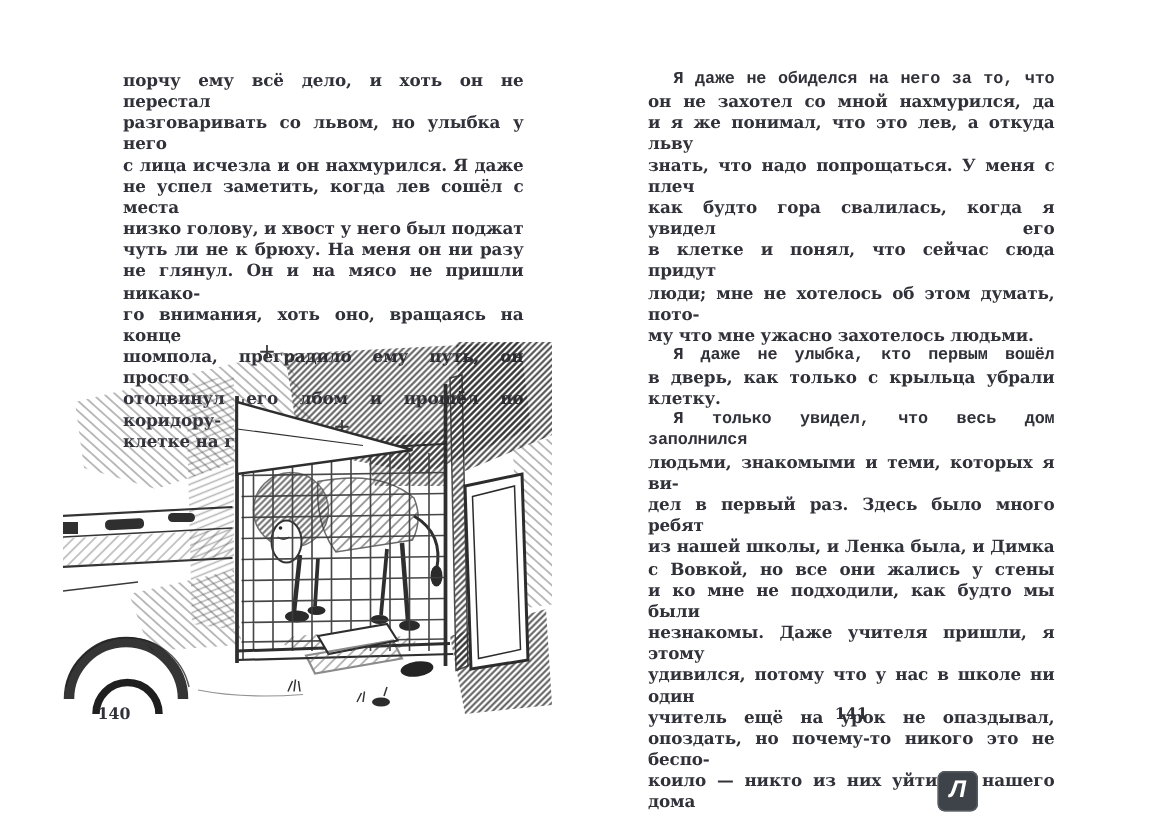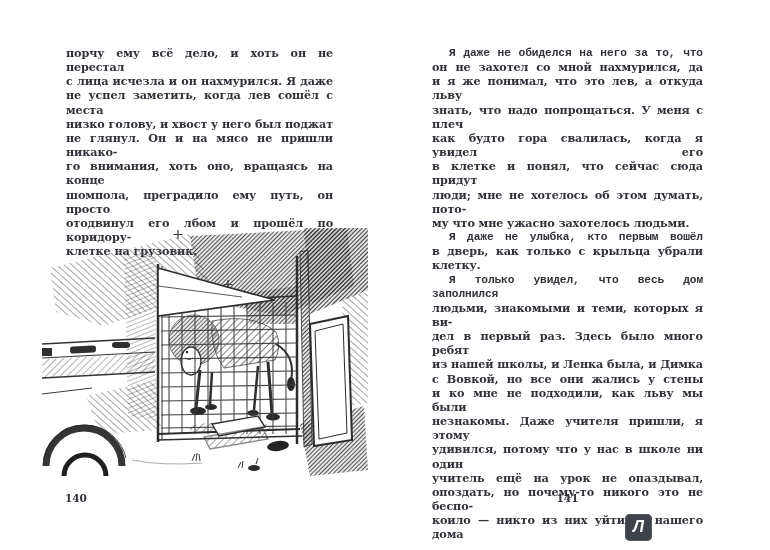--- a/index.html
+++ b/index.html
@@ -10,30 +10,30 @@
   }
   .spread { position: relative; width: 770px; height: 550px; background: #ffffff; }
 
   .text-block {
     font-size: 11.2px;
     line-height: 14.15px;
     font-weight: 700;
     color: #31313a;
     letter-spacing: -0.1px;
   }
-  .page-left  { position: absolute; left: 66px;  top: 46px; width: 267px; }
+  .page-left  { position: absolute; left: 82px;  top: 46px; width: 267px; }
   .page-right { position: absolute; left: 432px; top: 46px; width: 271px; }
 
   .para { margin: 0; }
   .line { text-align: justify; text-align-last: justify; }
   .line.last { text-align-last: left; }
   .line.indent { text-indent: 17px; font-family: Liberation Mono, monospace; }
 
   .pageno {
-    position: absolute; top: 492px;
+    position: absolute; top: 470px;
     font-size: 10.5px; font-weight: 700; color: #31313a;
   }
   .pageno-left  { left: 65px; }
   .pageno-right { left: 432px; width: 271px; text-align: center; }
 
   .illustration { position: absolute; left: 42px; top: 228px; }
 
   .watermark {
     position: absolute; left: 625px; top: 514px;
     width: 27px; height: 27px;
@@ -49,23 +49,25 @@
   }
 </style>
 </head>
 <body>
 
 <div class="spread">
 
   <div class="page-left text-block">
       <div class="para">
         <div class="line">порчу ему всё дело, и хоть он не перестал</div>
+        <div class="line">разговаривать со львом, но улыбка у него</div>
         <div class="line">с лица исчезла и он нахмурился. Я даже</div>
         <div class="line">не успел заметить, когда лев сошёл с места</div>
         <div class="line">низко голову, и хвост у него был поджат</div>
+        <div class="line">чуть ли не к брюху. На меня он ни разу</div>
         <div class="line">не глянул. Он и на мясо не пришли никако-</div>
         <div class="line">го внимания, хоть оно, вращаясь на конце</div>
         <div class="line">шомпола, преградило ему путь, он просто</div>
         <div class="line">отодвинул его лбом и прошёл по коридору-</div>
         <div class="line last">клетке на грузовик.</div>
       </div>
     </div>
 
   <div class="page-right text-block">
       <div class="para">
@@ -81,21 +83,21 @@
       <div class="para">
         <div class="line indent">Я даже не улыбка, кто первым вошёл</div>
         <div class="line last">в дверь, как только с крыльца убрали клетку.</div>
       </div>
       <div class="para">
         <div class="line indent">Я только увидел, что весь дом заполнился</div>
         <div class="line">людьми, знакомыми и теми, которых я ви-</div>
         <div class="line">дел в первый раз. Здесь было много ребят</div>
         <div class="line">из нашей школы, и Ленка была, и Димка</div>
         <div class="line">с Вовкой, но все они жались у стены</div>
-        <div class="line">и ко мне не подходили, как льву мы были</div>
+        <div class="line">и ко мне не подходили, как будто мы были</div>
         <div class="line">незнакомы. Даже учителя пришли, я этому</div>
         <div class="line">удивился, потому что у нас в школе ни один</div>
         <div class="line">учитель ещё на урок не опаздывал,</div>
         <div class="line">опоздать, но почему-то никого это не беспо-</div>
         <div class="line">коило — никто из них уйти из нашего дома</div>
       </div>
     </div>
 
   <svg class="illustration" width="326" height="250" viewBox="0 0 326 250" role="img" aria-label="Pencil sketch of a lion in a cage on a truck">
     <defs>

